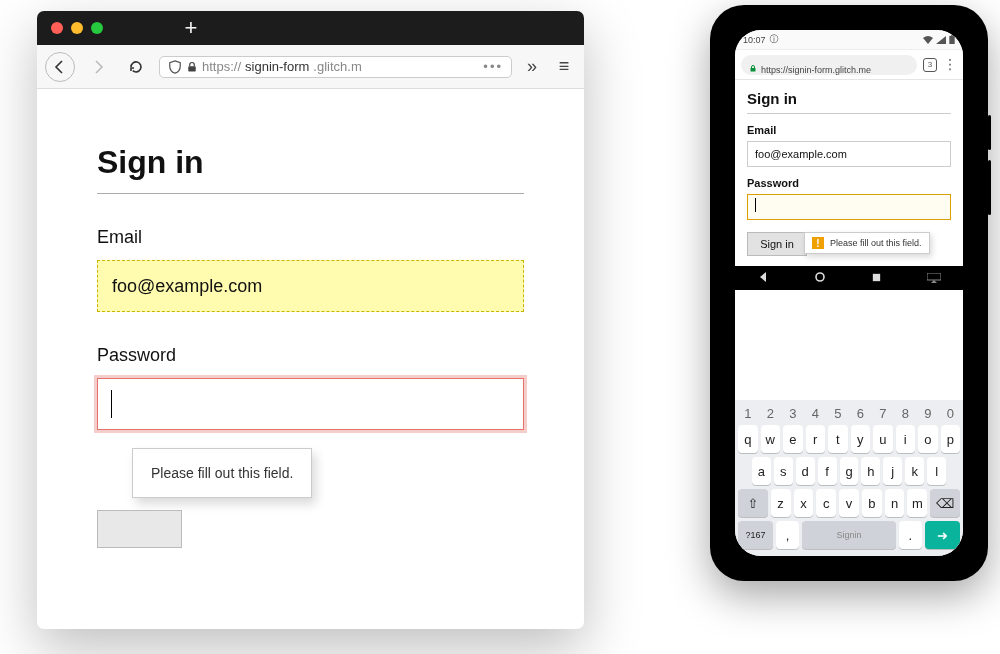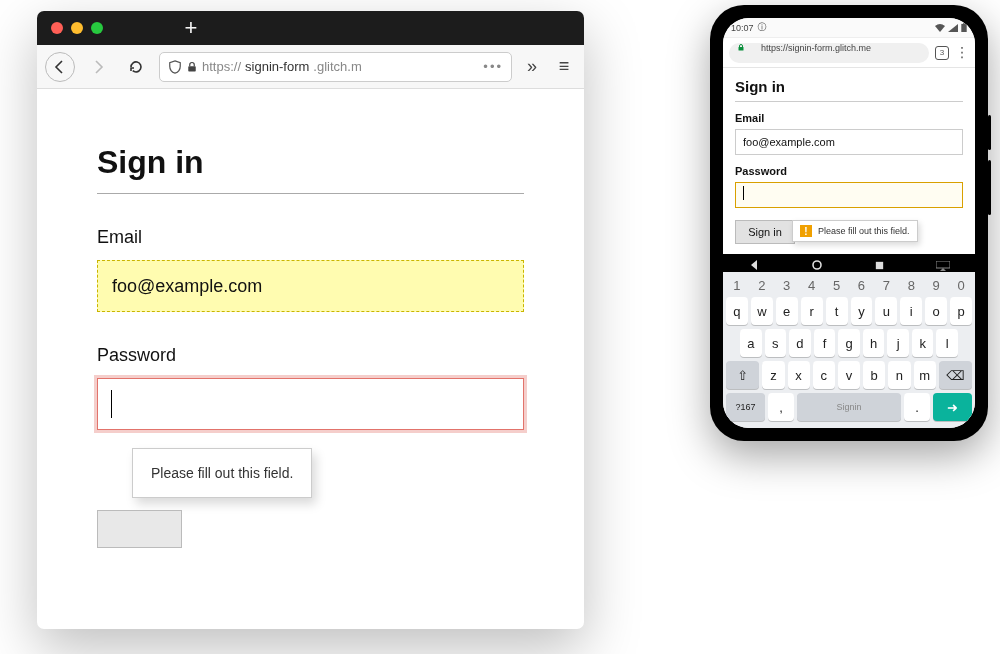--- a/index.html
+++ b/index.html
@@ -68,21 +68,21 @@
       display:flex; align-items:center; gap:8px; padding:0 8px;
       background:#f7f7f7;
     }
     .d-toolbar .circ {
       width:30px; height:30px; border-radius:50%;
       display:flex;align-items:center;justify-content:center;
     }
     .back-circ { border:1px solid #bbb; }
     .d-toolbar svg { display:block; }
     .addr {
-      flex:1; height:30px; border:1px solid #ccc; border-radius:5px;
+      flex:1; height:22px; border:1px solid #ccc; border-radius:5px;
       display:flex; align-items:center; gap:4px; padding:0 8px;
       background:#fff; font-size:13px; color:#333;
       overflow:hidden; white-space:nowrap;
     }
     .addr .lock{color:#12bc00;}
     .addr .dimmer{color:#888;}
     .d-toolbar .tbtn{width:24px;text-align:center;font-size:18px;color:#444;}
 
     
     .d-page { padding: 55px 60px; position: relative; }
@@ -108,22 +108,22 @@
       box-shadow: 4px 6px 10px rgba(0,0,0,0.15);
       padding:16px 18px; font-size:14px; color:#333;
     }
     .d-signin-btn {
       position:absolute; left:0; top:132px; width:85px;height:38px;
       background:#e8e8e8; border:1px solid #bbb;
     }
 
     
     .phone {
-      position:absolute; top:5px; left:710px; width:278px; height:436px;
-      background:#000; border-radius:34px; padding:13px;
+      position:absolute; top:5px; left:710px; width:278px; height:576px;
+      background:#000; border-radius:34px; padding:25px;
       box-shadow: 0 15px 40px rgba(0,0,0,0.35);
     }
     .phone-side-top{position:absolute;right:-3px;top:110px;width:3px;height:35px;background:#000;border-radius:2px;}
     .phone-side-bot{position:absolute;right:-3px;top:155px;width:3px;height:55px;background:#000;border-radius:2px;}
     .phone-screen {
       width:100%; height:100%; background:#fff; border-radius:26px; overflow:hidden;
       display:flex; flex-direction:column; position:relative;
     }
     
     .p-status {
@@ -132,21 +132,21 @@
       border-bottom:1px solid #eee;
     }
     .p-status .right{margin-left:auto;display:flex;gap:3px;align-items:center;}
     
     .p-urlrow{
       height:30px; display:flex; align-items:center; gap:6px; padding:0 6px;
       background:#fff; border-bottom:1px solid #e5e5e5;
     }
     .p-pill{
       flex:1; height:20px; background:#f0f0f0; border-radius:10px;
-      display:flex;align-items:flex-start;gap:16px;padding:0 8px;
+      display:flex;align-items:flex-end;gap:4px;padding:0 8px;
       font-size:9px;color:#444;
     }
     .p-pill .lock{color:#0a8f3c;font-size:10px;}
     .p-tabs{width:14px;height:14px;border:1.4px solid #555;border-radius:3px;
       display:flex;align-items:center;justify-content:center;font-size:8px;color:#555;}
     .p-menu{font-size:14px;color:#555;line-height:0.4;}
 
     
     .p-page{padding:10px 12px; position:relative;}
     .p-h1{font-size:15px;font-weight:700;color:#111;padding-bottom:6px;border-bottom:1px solid #ccc;}

